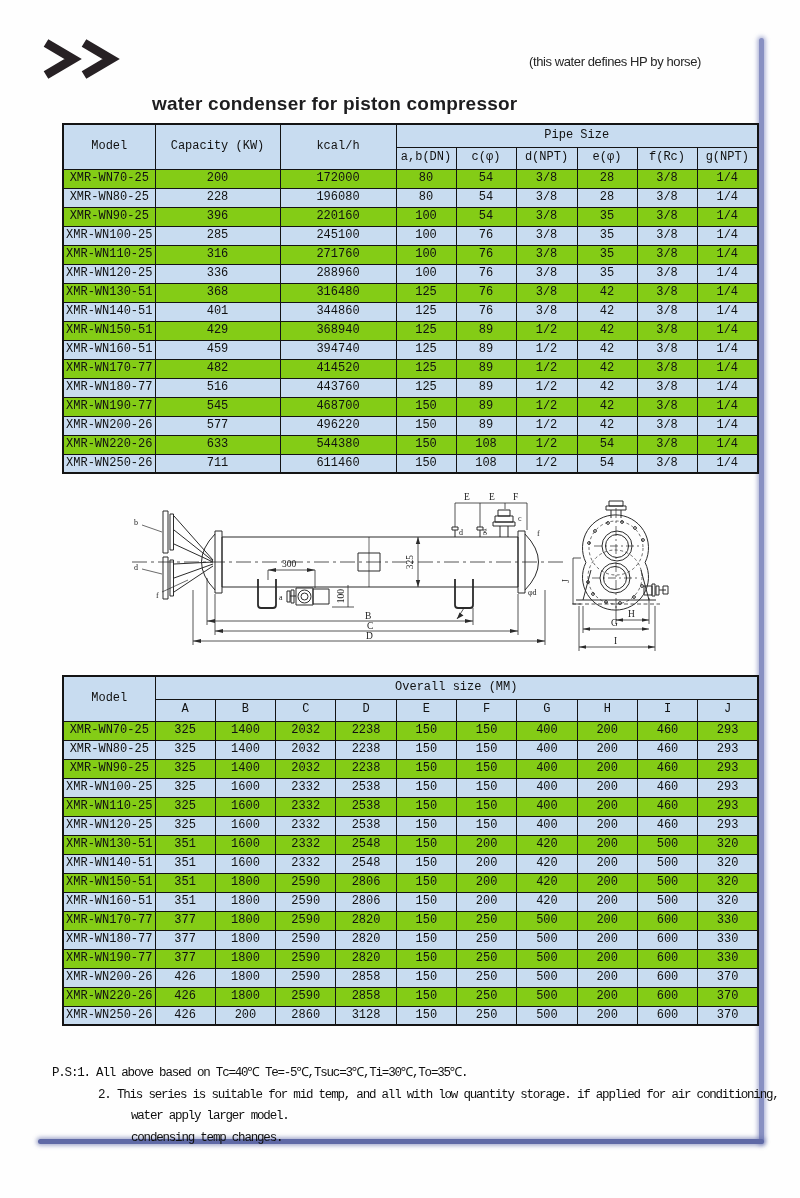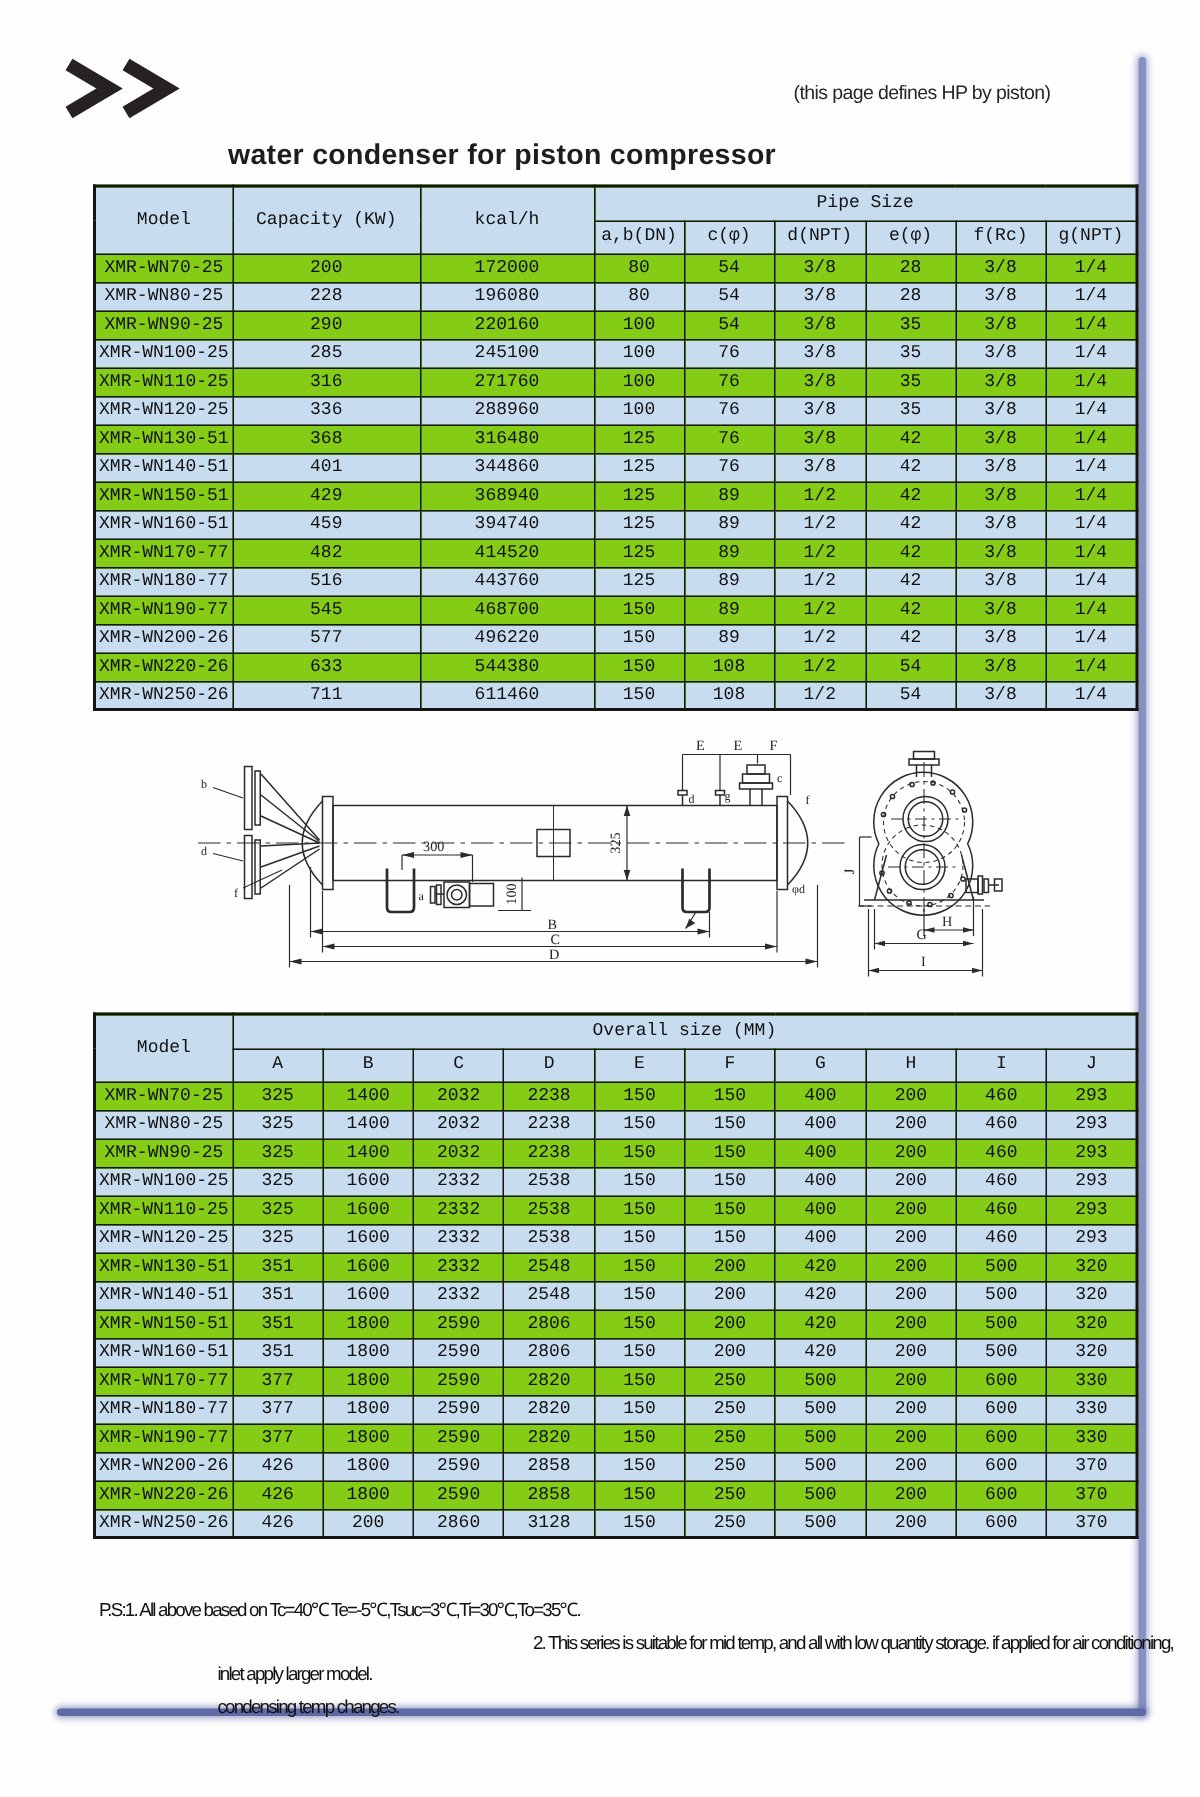--- a/index.html
+++ b/index.html
@@ -33,39 +33,39 @@
   #size-table { left:62px; top:675px; }
 
   
   .drawing { position:absolute; left:60px; top:478px; }
   .drawing * { vector-effect:non-scaling-stroke; }
   .dtext { font-family:"Liberation Serif", serif; font-size:9.5px; fill:#222; }
   .dsmall { font-family:"Liberation Serif", serif; font-size:8px; fill:#222; }
 
   
   .notes { position:absolute; left:52px; top:1063px; width:716px;
-           font-family:Liberation Sans, sans-serif; font-size:12.5px; letter-spacing:-1.2px; color:#101010;margin-left:14px; }
+           font-family:Liberation Mono, monospace; font-size:12.5px; letter-spacing:-1.2px; color:#101010; }
   .notes .ln { line-height:21.5px; white-space:nowrap; }
   .notes .i1 { padding-left:46px;text-align:right; }
   .notes .i2 { padding-left:79px; }
 </style>
 </head>
 <body>
 
 <div class="page">
 
   <div class="frame-right"></div>
   <div class="frame-bottom"></div>
 
   <svg class="chevrons" width="84" height="42" viewBox="0 0 84 42">
     <polyline points="6,5 33,21 6,37" fill="none" stroke="#272124" stroke-width="9" stroke-linejoin="miter"></polyline>
     <polyline points="44,5 71,21 44,37" fill="none" stroke="#272124" stroke-width="9" stroke-linejoin="miter"></polyline>
   </svg>
   <div class="title">water condenser for piston compressor</div>
-  <div class="subtitle">(this page defines HP by piston)</div>
+  <div class="subtitle">(this water defines HP by horse)</div>
 
   <table class="spec" id="pipe-table">
     <colgroup>
       <col style="width:92px">
         <col style="width:125px">
         <col style="width:116px">
       <col style="width:60px">
         <col style="width:60px">
         <col style="width:61px">
       <col style="width:60px">
@@ -106,21 +106,21 @@
           <td>196080</td>
           <td>80</td>
           <td>54</td>
           <td>3/8</td>
           <td>28</td>
           <td>3/8</td>
           <td>1/4</td>
         </tr>
         <tr>
           <td>XMR-WN90-25</td>
-          <td>290</td>
+          <td>396</td>
           <td>220160</td>
           <td>100</td>
           <td>54</td>
           <td>3/8</td>
           <td>35</td>
           <td>3/8</td>
           <td>1/4</td>
         </tr>
         <tr>
           <td>XMR-WN100-25</td>
@@ -716,17 +716,17 @@
           <td>200</td>
           <td>600</td>
           <td>370</td>
         </tr>
       </tbody>
   </table>
 
   <div class="notes">
     <div class="ln">P.S:1. All above based on Tc=40℃ Te=-5℃,Tsuc=3℃,Ti=30℃,To=35℃.</div>
     <div class="ln i1">2. This series is suitable for mid temp, and all with low quantity storage. if applied for air conditioning,</div>
-    <div class="ln i2">inlet apply larger model.</div>
+    <div class="ln i2">water apply larger model.</div>
     <div class="ln i2">condensing temp changes.</div>
   </div>
 
 </div>
 
 </body></html>

